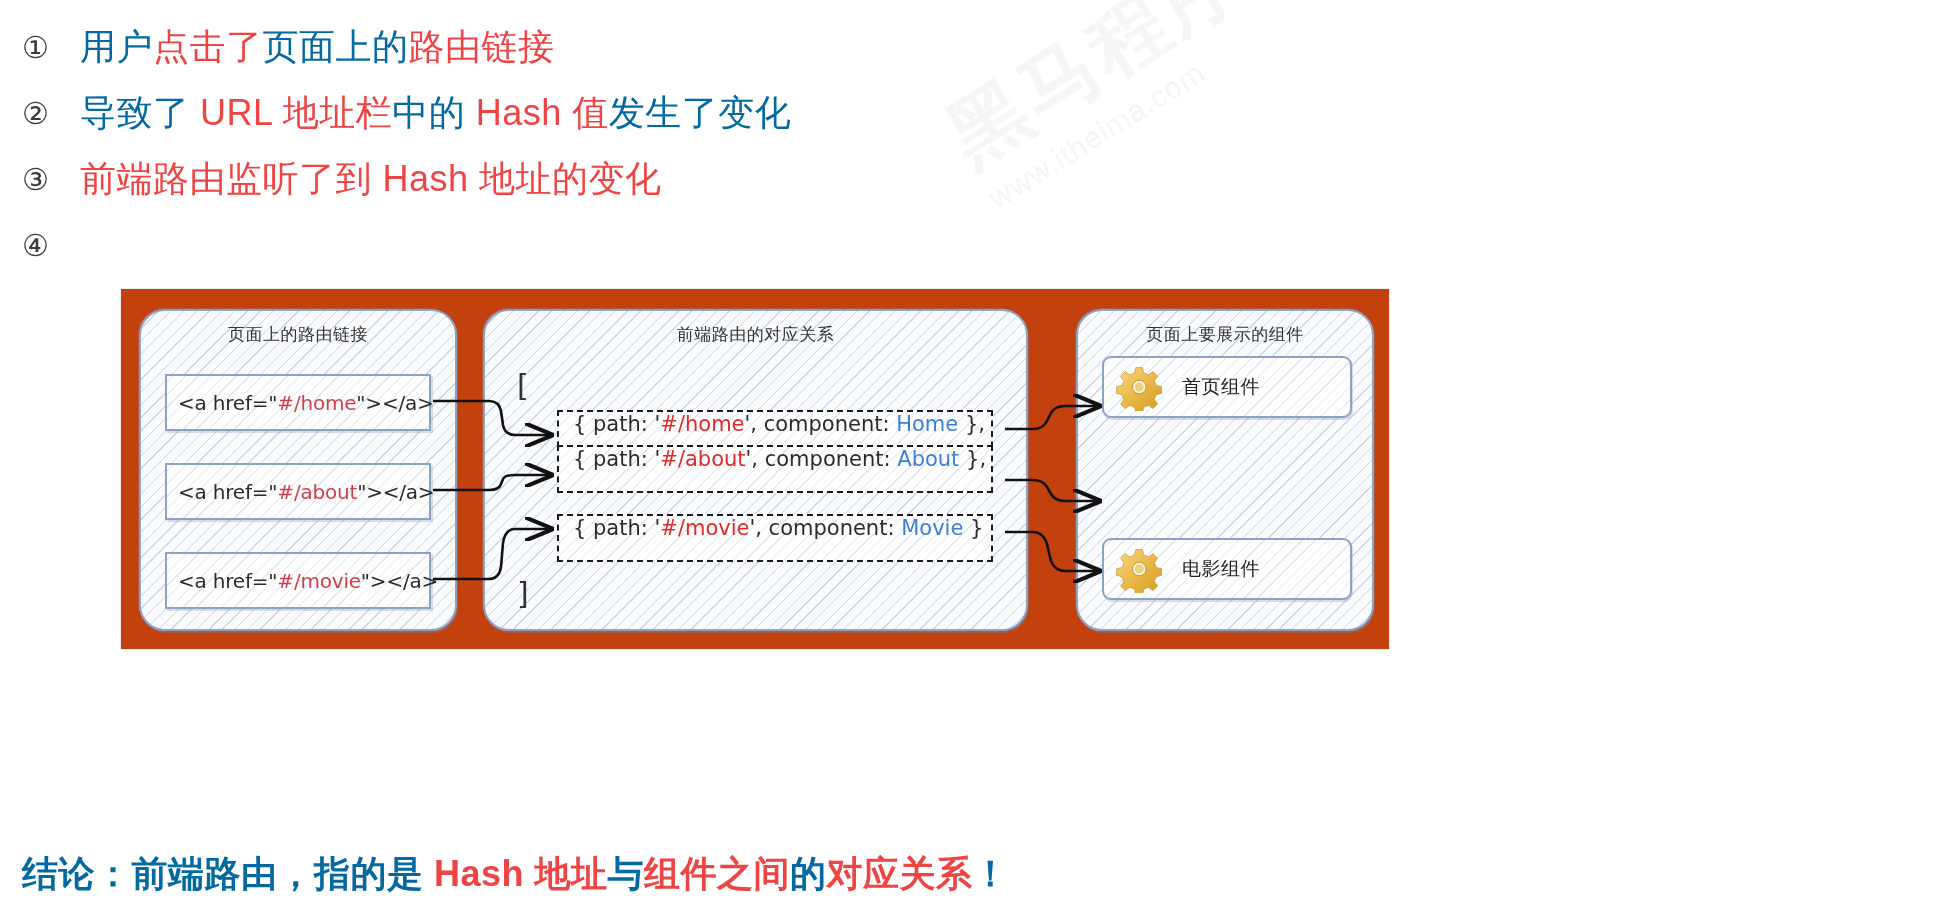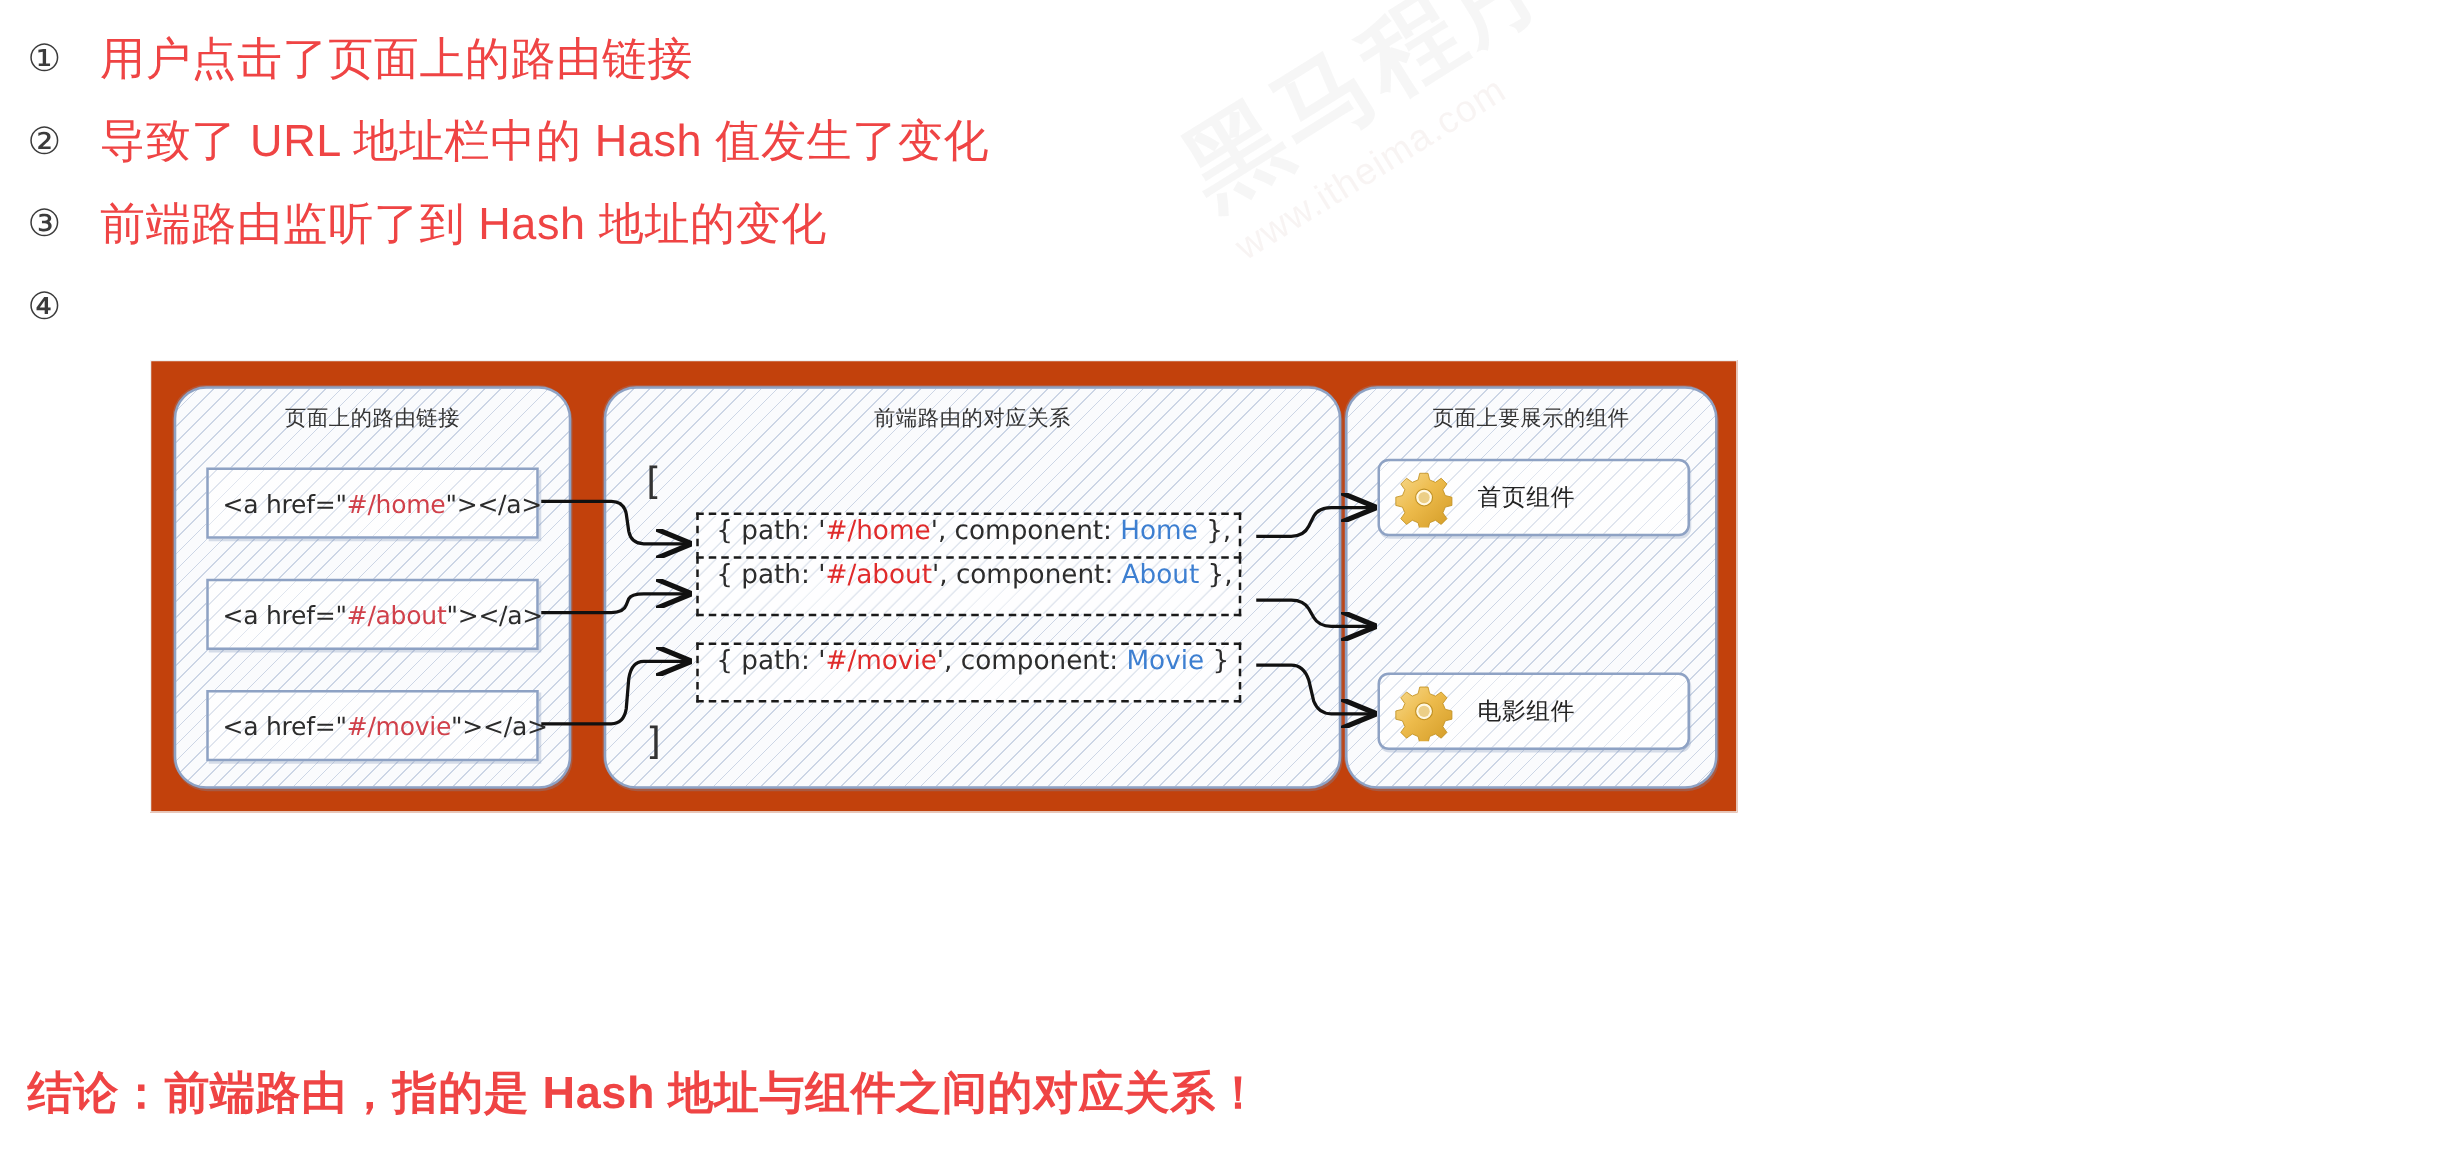--- a/index.html
+++ b/index.html
@@ -57,21 +57,21 @@
     color:#3b3b3b;
     font-family:"DejaVu Sans",sans-serif;
   }
   .step-text{
     font-size:36px;
     color:#3b3b3b;
     letter-spacing:.5px;
     white-space:nowrap;
   }
   .red{color:#ef4444;}
-  .dark{color:#ef4444;}
+  .dark{color:#0369a1;}
 
   
   .conclusion{
     position:absolute;
     left:22px;
     top:850px;
     font-size:36px;
     color:#3b3b3b;
     white-space:nowrap;
     letter-spacing:.5px;
@@ -144,21 +144,21 @@
   .code{
     font-size:20px;
     color:#2c2c2c;
     font-family:"DejaVu Sans",sans-serif;
     white-space:nowrap;
     letter-spacing:-.2px;
   }
   .code .red{color:#d0404a;}
 
   
-  #panel-map{left:362px;top:20px;width:590px;height:322px;}
+  #panel-map{left:362px;top:20px;width:545px;height:322px;}
   .bracket{
     position:absolute;
     font-size:30px;color:#333;
     font-family:"DejaVu Sans",sans-serif;
   }
   .route-row{
     position:absolute;
     left:72px;width:436px;height:48px;
     border:2px dashed #1a1a1a;
     box-sizing:border-box;
@@ -268,21 +268,21 @@
     </div>
 
     <div class="route-row hatch-light" style="top:203px">
       <span class="route-text"><span>{ path: '</span><span class="path">#/movie</span><span>', component: </span><span class="comp">Movie</span><span> }</span></span>
     </div>
   </div>
 
   <div class="panel hatch" id="panel-comps">
     <div class="panel-title">页面上要展示的组件</div>
 
-    <div class="comp-box hatch-light" style="top:56px">
+    <div class="comp-box hatch-light" style="top:45px">
       <svg class="gear" viewBox="0 0 64 64">
         <defs>
           <linearGradient id="gg1" x1="0" y1="0" x2="1" y2="1">
             <stop offset="0%" stop-color="#f7da8e"></stop>
               <stop offset="45%" stop-color="#edbb4c"></stop>
               <stop offset="100%" stop-color="#d29a24"></stop>
           </linearGradient>
         </defs>
         <path fill="url(#gg1)" stroke="#c08f20" stroke-width="1" d="M27 4h10l2 8 7 3 7-5 7 7-5 7 3 7 8 2v10l-8 2-3 7 5 7-7 7-7-5-7 3-2 8H27l-2-8-7-3-7 5-7-7 5-7-3-7-8-2V33l8-2 3-7-5-7 7-7 7 5 7-3z" transform="scale(0.88) translate(3,3)"></path>
         <circle cx="31" cy="32" r="9" fill="#fff8e2" stroke="#c08f20" stroke-width="1.2"></circle>

